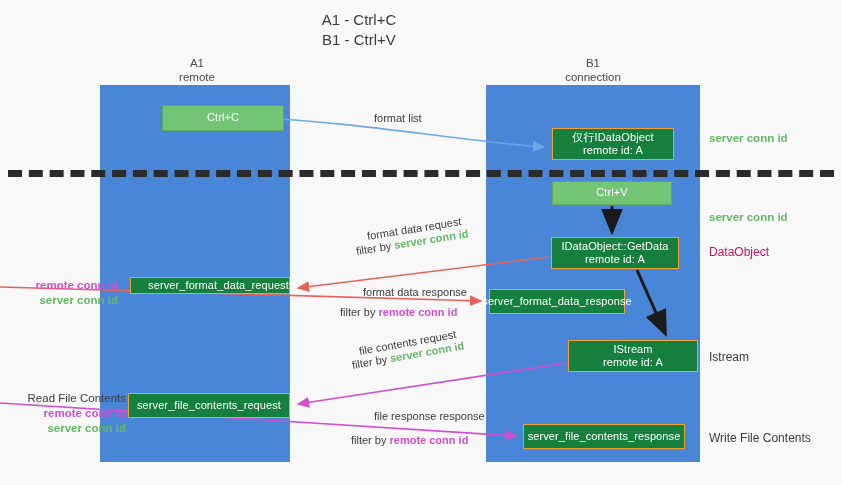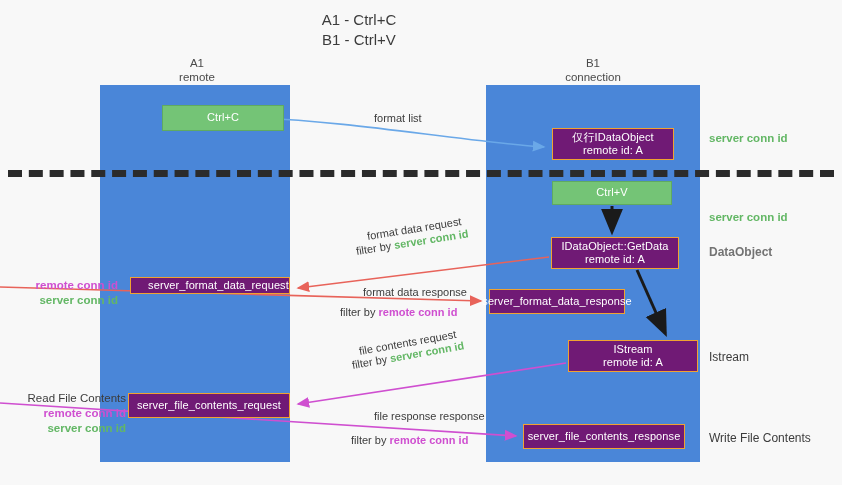--- a/index.html
+++ b/index.html
@@ -47,41 +47,41 @@
   
   .box{
     box-sizing:border-box;
     display:flex;flex-direction:column;
     align-items:center;justify-content:center;
     color:#ffffff;font-size:11px;line-height:13.5px;
     text-align:center;
     letter-spacing:0.1px;
   }
   .box.green{background:#74c476;border:1px solid #5faa61;}
-  .box.orange{background:#701a75;border:1px solid #f0a331;}
+  .box.orange{background:#15803d;border:1px solid #f0a331;}
   .box .l2{font-size:11px;}
 
   #box-ctrlc{left:134px;top:105px;width:122px;height:26px;margin-left:28px;}
   #box-idataobject{left:552px;top:128px;width:122px;height:32px;}
   #box-ctrlv{left:552px;top:181px;width:120px;height:24px;}
   #box-getdata{left:551px;top:237px;width:128px;height:32px;}
   #box-fmt-req{left:130px;top:277px;width:160px;height:17px;padding-left:17px;}
   #box-fmt-resp{left:489px;top:289px;width:136px;height:25px;}
   #box-istream{left:568px;top:340px;width:130px;height:32px;}
   #box-file-req{left:128px;top:393px;width:162px;height:25px;}
   #box-file-resp{left:523px;top:424px;width:162px;height:25px;}
 
   
   .side{font-size:11.5px;line-height:15px;}
   .green-t{color:#63b765;font-weight:bold;}
   .mag-t{color:#cf4fd0;font-weight:bold;}
 
   #lbl-srv1{left:709px;top:131px;}
   #lbl-srv2{left:709px;top:210px;}
-  #lbl-dataobject{left:709px;top:245px;font-size:12px;color:#737373;font-weight:bold;}
+  #lbl-dataobject{left:709px;top:245px;font-size:12px;color:#be185d;}
   #lbl-istream{left:709px;top:350px;font-size:12px;color:#3c3c3c;}
   #lbl-writefile{left:709px;top:431px;font-size:12px;color:#3c3c3c;}
 
   #lbl-left1{left:8px;top:278px;width:110px;text-align:right;}
   #lbl-left2{left:8px;top:391px;width:118px;text-align:right;}
   #lbl-left2 .hd{color:#3c3c3c;font-weight:normal;display:block;}
 
   
   .cap{font-size:11px;line-height:14px;color:#3c3c3c;white-space:nowrap;}
   .cap.rot-a{transform:rotate(-9deg);transform-origin:left center;}

